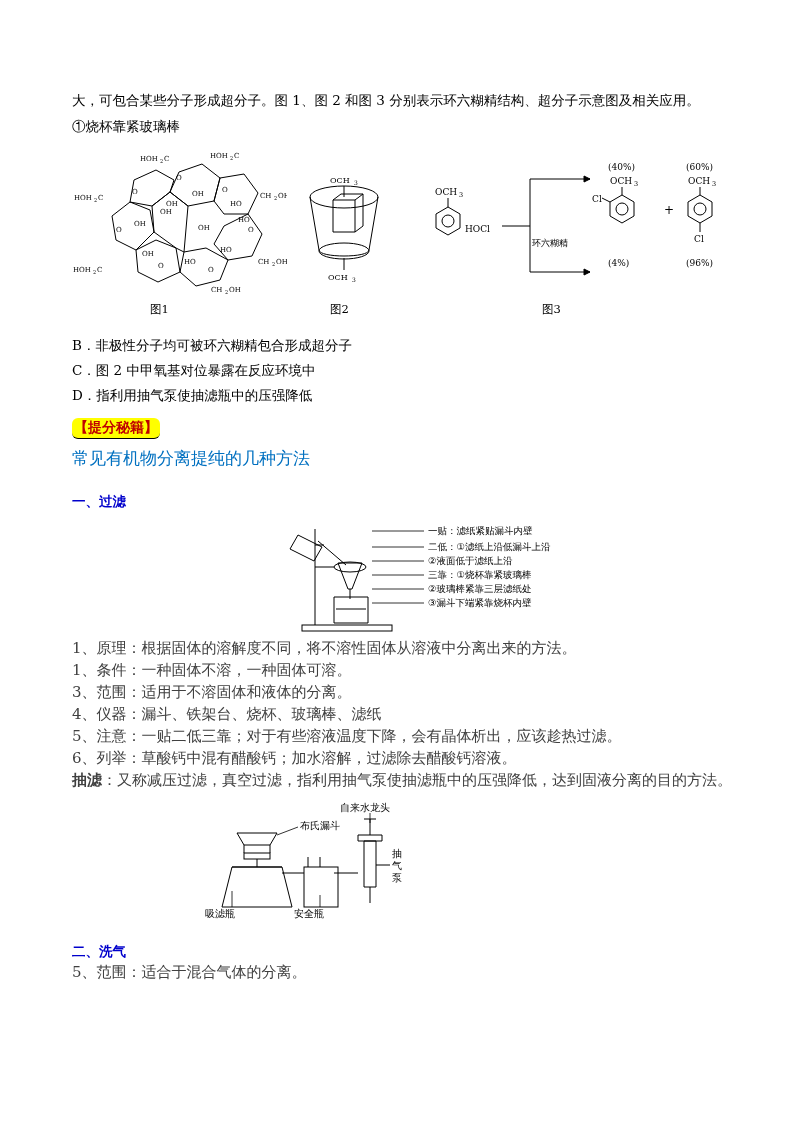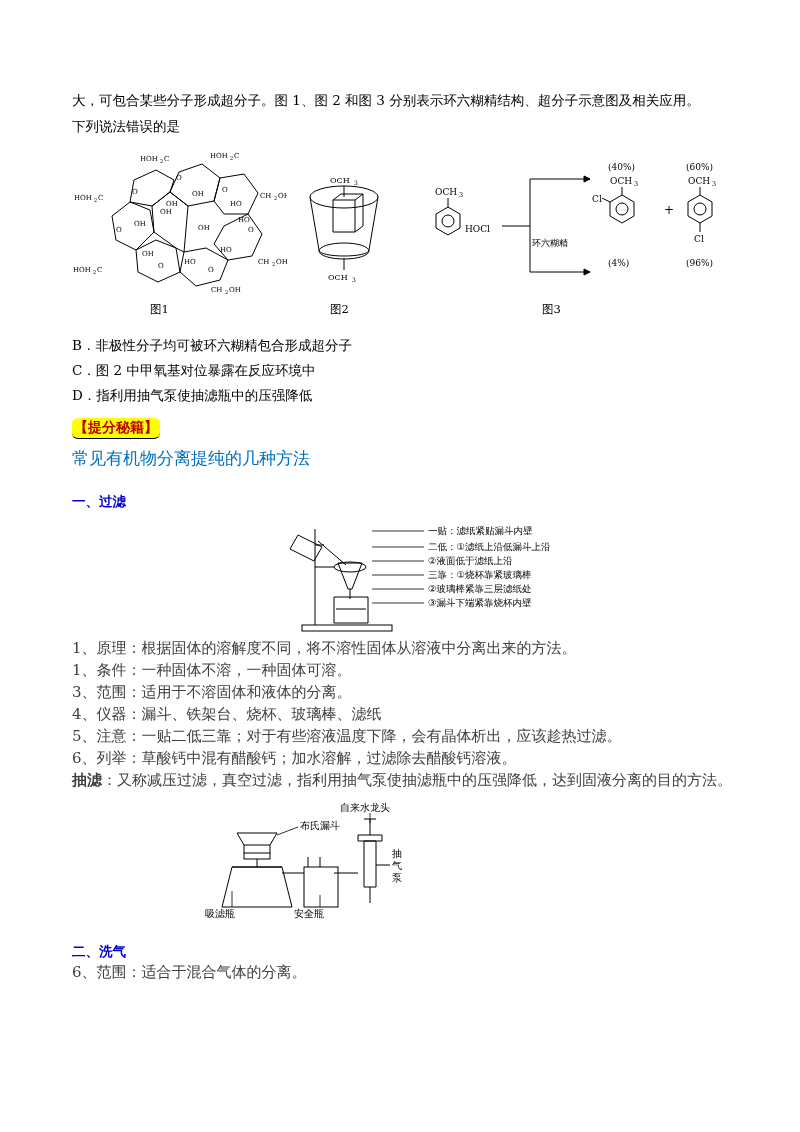--- a/index.html
+++ b/index.html
@@ -101,21 +101,21 @@
     position:relative;height:125px;margin-top:4px;
   }
 </style>
 </head>
 <body>
 
 <div class="page">
  <div class="content">
 
   <div class="para">大，可包合某些分子形成超分子。图 1、图 2 和图 3 分别表示环六糊精结构、超分子示意图及相关应用。</div>
-  <div class="para2">下列说法错误的是</div>
+  <div class="para2">①烧杯靠紧玻璃棒</div>
 
   <div class="figures">
 
     <div class="cd">
       <svg width="215" height="160" viewBox="0 0 215 160">
         <g fill="none" stroke="#000" stroke-width="1">
 
           <polygon points="107,28 130,20 148,34 142,57 116,62 98,48"></polygon>
           <polygon points="148,34 172,30 186,49 176,70 152,70 142,57"></polygon>
           <polygon points="176,70 190,90 180,112 156,116 142,100 152,82"></polygon>
@@ -352,17 +352,17 @@
         <text x="320" y="74">气</text>
         <text x="320" y="86">泵</text>
         <text x="133" y="122">吸滤瓶</text>
         <text x="222" y="122">安全瓶</text>
       </g>
     </svg>
   </div>
 
   <div class="h-sec">二、洗气</div>
   <div class="bluetext">
-    <div>6、范围：适合于混合气体的分离。</div>
+    <div>5、范围：适合于混合气体的分离。</div>
   </div>
 
  </div>
 </div>
 
 </body></html>

